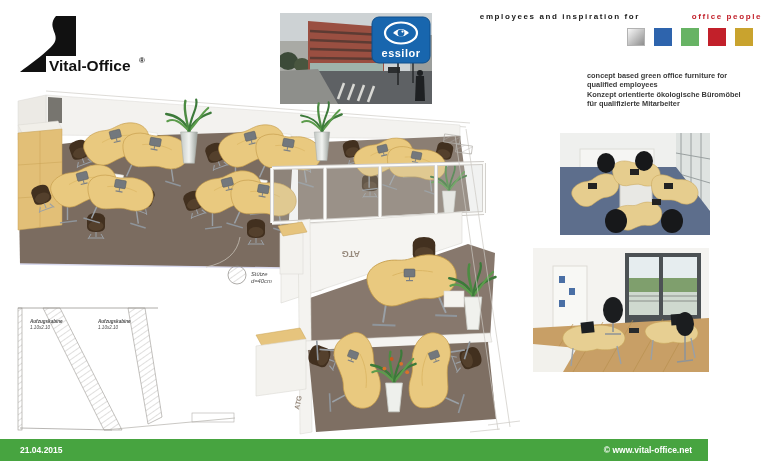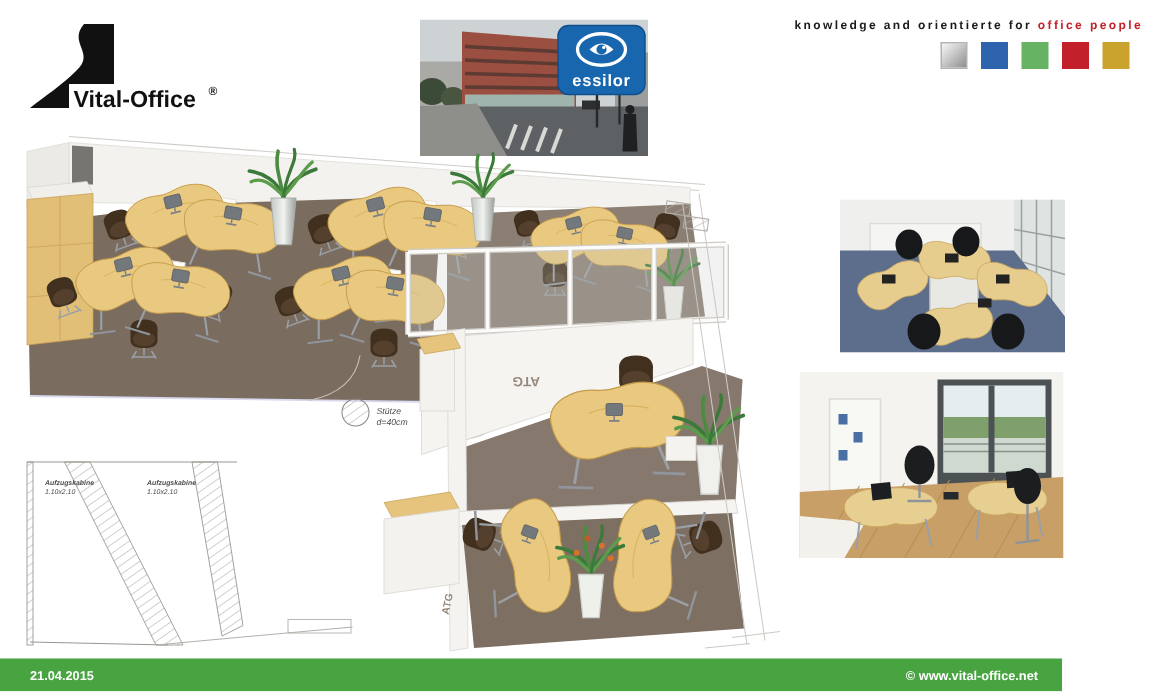--- a/index.html
+++ b/index.html
@@ -2,21 +2,21 @@
 <html><head>
 <meta charset="utf-8">
 <style>
   html,body{margin:0;padding:0;background:#fff;}
   #page{position:relative;width:768px;height:461px;background:#fff;overflow:hidden;
         font-family:"Liberation Sans",sans-serif;}
   
   .logo{position:absolute;left:18px;top:14px;}
   .tagline{position:absolute;right:6px;top:12px;text-align:right;}
   .tagline .line{font-size:8px;font-weight:bold;letter-spacing:1.6px;color:#1a1a1a;white-space:nowrap;}
-  .tagline .red{color:#c2202a;}
+  .tagline .red{color:#c2202a;margin-left:48px;}
   .squares{margin-top:7px;padding-right:9px;white-space:nowrap;}
   .sq{display:inline-block;width:18px;height:18px;margin-left:9px;box-sizing:border-box;vertical-align:top;}
   .sq.silver{background:linear-gradient(135deg,#f7f7f7 0%,#c9c9c9 45%,#8d8d8d 100%);border:1px solid #b2b2b2;}
   .desc{position:absolute;left:587px;top:71px;width:175px;font-size:7.4px;font-weight:bold;
         color:#3b3b3b;line-height:9.3px;}
   
   .building{position:absolute;left:280px;top:13px;}
   .ph1{position:absolute;left:560px;top:133px;}
   .ph2{position:absolute;left:533px;top:248px;}
   .plan{position:absolute;left:0;top:85px;}
@@ -35,24 +35,30 @@
     <svg width="140" height="66" viewBox="0 0 140 66">
       <rect x="2" y="2" width="56" height="56" fill="#111"></rect>
       <path d="M2,2 L38,2 C27,15 46,21 33,33 C23,43 12,50 2,58 Z" fill="#fff"></path>
       <rect x="28" y="42" width="104" height="19" fill="#fff"></rect>
       <text x="31" y="57" font-size="15.5" font-weight="bold" fill="#111">Vital-Office</text>
       <text x="121" y="49" font-size="8" font-weight="bold" fill="#111">®</text>
     </svg>
   </div>
 
   <div class="tagline">
-    <div class="line"><span>knowledge and orientierte for</span><span> </span><span class="red">office people</span></div>
+    <div class="line"><span>employees and inspiration for</span><span> </span><span class="red">office people</span></div>
     <div class="squares"><span class="sq silver"></span><span class="sq" style="background: rgb(46, 100, 173);"></span><span class="sq" style="background: rgb(103, 179, 100);"></span><span class="sq" style="background: rgb(194, 32, 42);"></span><span class="sq" style="background: rgb(201, 163, 46);"></span></div>
   </div>
 
+  <div class="desc">
+    <div>concept based green office furniture for</div>
+    <div>qualified employees</div>
+    <div>Konzept orientierte ökologische Büromöbel</div>
+    <div>für qualifizierte Mitarbeiter</div>
+  </div>
 
   <div class="building">
     <svg width="152" height="91" viewBox="0 0 152 91">
       <rect width="152" height="91" fill="#cdd2d4"></rect>
       <rect x="0" y="28" width="30" height="34" fill="#a9aaa5"></rect>
       <rect x="130" y="22" width="22" height="40" fill="#9b9e9c"></rect>
       <ellipse cx="8" cy="48" rx="10" ry="9" fill="#3c4a38"></ellipse>
       <ellipse cx="22" cy="52" rx="8" ry="7" fill="#49563f"></ellipse>
       <polygon points="28,8 104,14 104,62 28,58" fill="#9a4f41"></polygon>
       <g stroke="#5d3b33" stroke-width="2.4">

